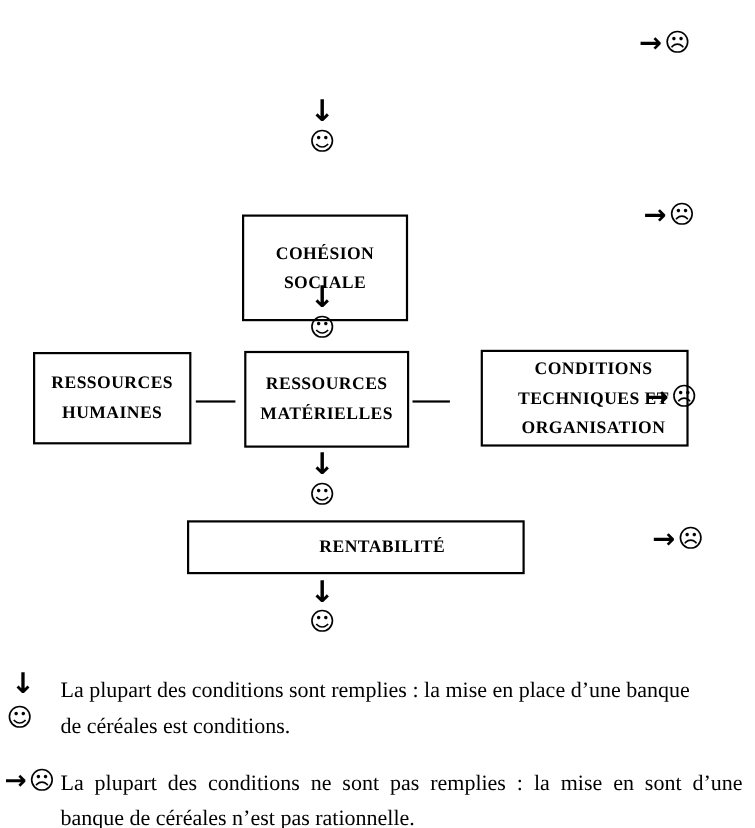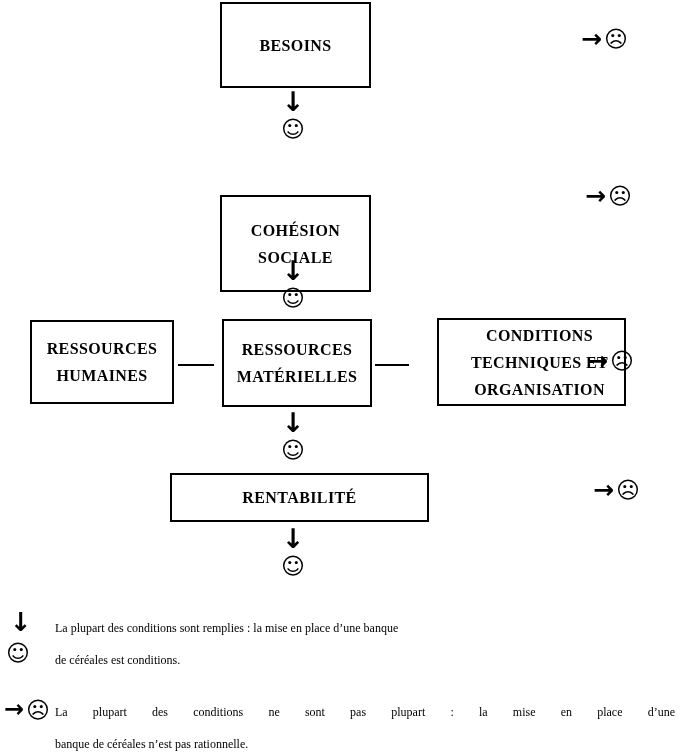--- a/index.html
+++ b/index.html
@@ -15,21 +15,21 @@
   }
   .box-label {
     font-weight: bold; font-size: 16px; line-height: 27px;
     letter-spacing: 0.4px; text-align: center; white-space: pre-line;
   }
   #box-besoins  { left: 220px; top: 2px;   width: 147px; height: 82px; }
   #box-cohesion { left: 220px; top: 155px; width: 147px; height: 93px; margin-top: 40px; }
   #box-rh       { left: 30px;  top: 320px; width: 140px; height: 80px; }
   #box-rm       { left: 222px; top: 319px; width: 146px; height: 84px; }
   #box-cond     { left: 437px; top: 318px; width: 169px; height: 84px; padding-left: 16px; }
-  #box-rent     { left: 170px; top: 473px; width: 255px; height: 45px; }
+  #box-rent     { left: 170px; top: 473px; width: 255px; height: 45px; padding-left: 48px; }
   .connector { position: absolute; height: 0; border-top: 2px solid #000; }
   #conn-left  { left: 178px; top: 364px; width: 36px; }
   #conn-right { left: 375px; top: 364px; width: 34px; }
   .vflow {
     position: absolute; left: 273px; width: 40px;
     display: flex; flex-direction: column; align-items: center;
   }
   .down-arrow {
     font-family: "DejaVu Sans", sans-serif; font-size: 27px;
     font-weight: bold; line-height: 27px;
@@ -51,34 +51,31 @@
   #hflag-3 { left: 587px; top: 348px; }
   #hflag-4 { left: 593px; top: 477px; }
   .legend-icon { position: absolute; font-family: "DejaVu Sans", sans-serif; }
   #legend1-arrow { left: 10px; top: 607px; font-size: 26px; font-weight: bold; }
   #legend1-face  { left: 6px;  top: 640px; font-size: 23px; }
   #legend2-icons { position: absolute; left: 4px; top: 697px; display: flex; align-items: center; }
   #legend2-icons .right-arrow { font-size: 24px; }
   #legend2-icons .face { font-size: 23px; margin-left: 2px; }
   .legend-text {
     position: absolute; left: 55px; width: 620px;
-    font-size: 12px; line-height: 32px;
+    font-size: 20px; line-height: 32px;
   }
   #legend1-text { top: 612px; }
   #legend2-text { top: 696px; }
   .justified { text-align: justify; text-align-last: justify; }
 </style>
 </head>
 <body>
 
 <div class="page">
 
-  <div class="box" id="box-besoins">
-    <span class="box-label">BESOINS</span>
-  </div>
 
   <div class="box" id="box-cohesion">
     <span class="box-label">COHÉSION
 SOCIALE</span>
   </div>
 
   <div class="box" id="box-rh">
     <span class="box-label">RESSOURCES
 HUMAINES</span>
   </div>
@@ -140,17 +137,17 @@
   <div class="legend-text" id="legend1-text">
     <div>La plupart des conditions sont remplies : la mise en place d’une banque</div>
     <div>de céréales est conditions.</div>
   </div>
 
   <div id="legend2-icons">
     <span class="right-arrow">→</span>
     <span class="face">☹</span>
   </div>
   <div class="legend-text" id="legend2-text">
-    <div class="justified">La plupart des conditions ne sont pas plupart : la mise en place d’une</div>
+    <div class="justified">La plupart des conditions ne sont pas remplies : la mise en sont d’une</div>
     <div>banque de céréales n’est pas rationnelle.</div>
   </div>
 
 </div>
 
 </body></html>

